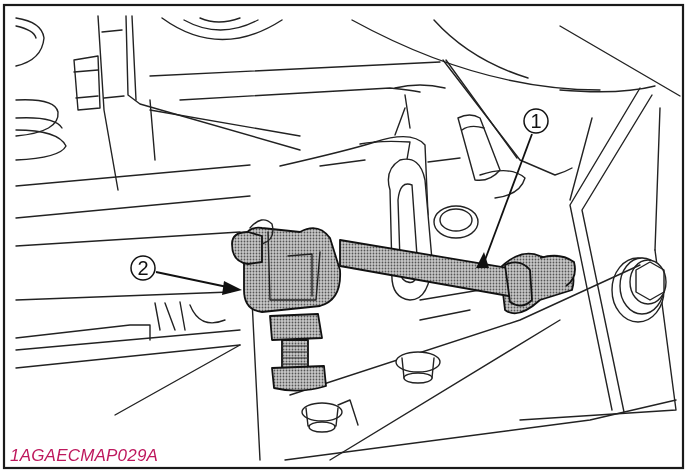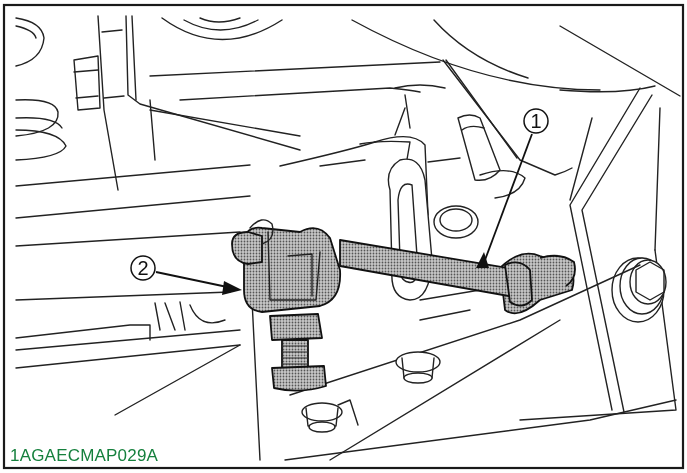--- a/index.html
+++ b/index.html
@@ -10,22 +10,23 @@
   .ln { fill: none; stroke: #222; stroke-width: 1.4; stroke-linecap: round; stroke-linejoin: round; }
   .lnthin { fill: none; stroke: #333; stroke-width: 1.1; stroke-linecap: round; }
   .shade { fill: url(#dots); stroke: #111; stroke-width: 1.8; stroke-linejoin: round; }
   .white { fill: #fff; stroke: #222; stroke-width: 1.4; }
   .callout-circle { fill: #fff; stroke: #111; stroke-width: 1.5; }
   .callout-text { font-family: "Liberation Sans", sans-serif; font-size: 20px; fill: #111; }
   .leader { stroke: #111; stroke-width: 1.8; fill: none; }
   .arrowhead { fill: #111; }
   #fig-id {
     position: absolute; left: 10px; top: 446px;
-    font-family: "Liberation Sans", sans-serif; font-size: 17px; color: #15803d;
+    font-family: "Liberation Sans", sans-serif; font-size: 17px; color: #be185d;
     letter-spacing: 0.2px;
+    font-style: italic;
   }
 </style>
 </head>
 <body>
 
 <div id="figure">
 <svg width="687" height="473" viewBox="0 0 687 473" xmlns="http://www.w3.org/2000/svg">
   <defs>
     <pattern id="dots" width="3" height="3" patternUnits="userSpaceOnUse">
       <rect width="3" height="3" fill="#c8c8c8"></rect>

